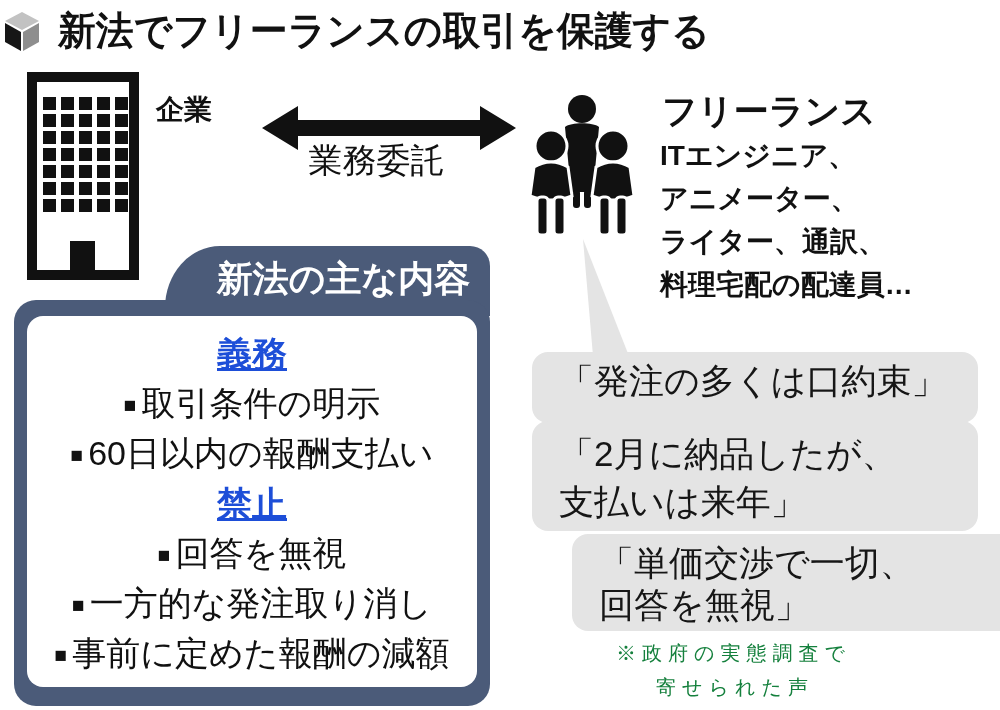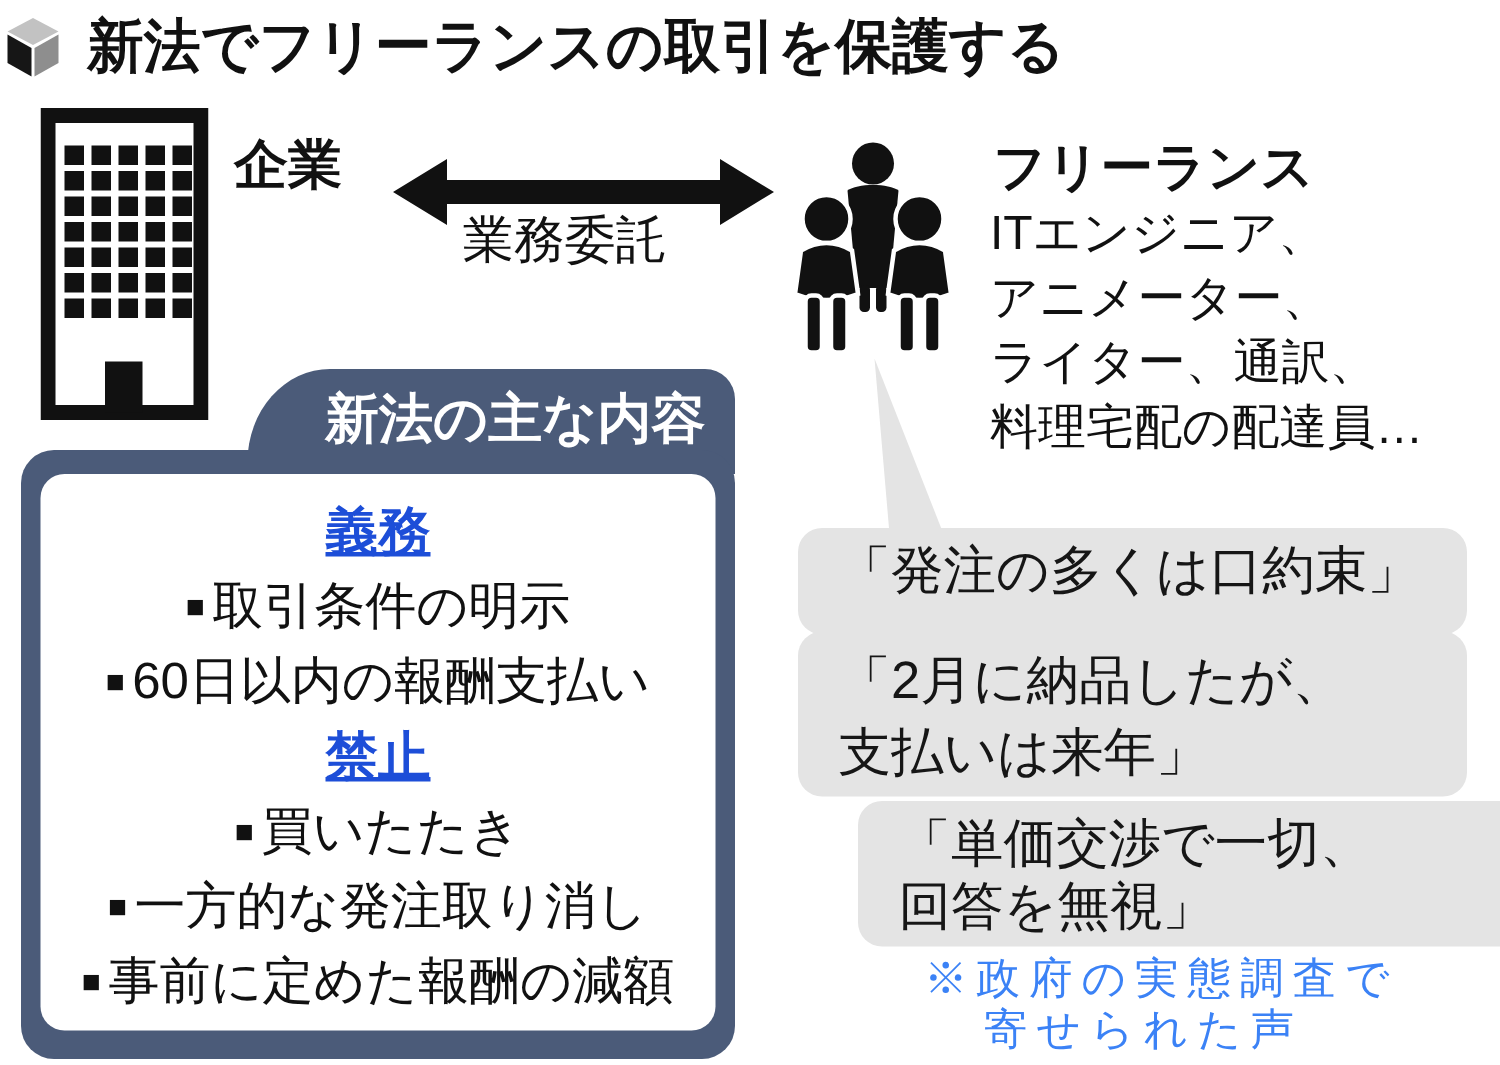--- a/index.html
+++ b/index.html
@@ -11,32 +11,32 @@
   
   .title-row { position:absolute; left:2px; top:4px; display:flex; align-items:center; gap:16px; }
   .title-row h1 {
     margin:0; font-size:39px; font-weight:bold; letter-spacing:0px;
     color:#111; white-space:nowrap; transform:scaleX(0.97); transform-origin:left;
   }
   .cube { width:40px; height:42px; flex:0 0 auto; }
   
   .building { position:absolute; left:27px; top:72px; }
   .company-label {
-    position:absolute; left:156px; top:90px; font-size:36px; font-weight:bold;
+    position:absolute; left:156px; top:90px; font-size:28px; font-weight:bold;
     line-height:39px; white-space:nowrap;
   }
   .arrow { position:absolute; left:258px; top:100px; }
   .contract-label {
     position:absolute; left:264px; top:138px; width:225px; text-align:center;
     font-size:34px; line-height:44px;
   }
   
   .people { position:absolute; left:521px; top:92px; }
   .freelance-label { position:absolute; left:662px; top:88px; font-size:35px; font-weight:bold; white-space:nowrap; }
-  .freelance-examples { position:absolute; left:660px; top:134px; font-size:32px; line-height:43px; white-space:nowrap; }
+  .freelance-examples { position:absolute; left:660px; top:134px; font-size:28px; line-height:43px; white-space:nowrap;font-weight:bold; }
   
   .law-box {
     position:absolute; left:14px; top:300px; width:476px; height:406px;
     background:#4b5b79; border-radius:22px;
   }
   .law-tab {
     position:absolute; left:165px; top:246px; width:325px; height:70px;
     background:#4b5b79;
     border-top-left-radius:55px 62px; border-top-right-radius:20px;
   }
@@ -59,21 +59,21 @@
     border-radius:16px; font-size:35px; color:#161616;
     padding-left:27px; box-sizing:border-box; white-space:nowrap;
   }
   .quote-1 { top:352px; height:71px; line-height:57px; }
   .quote-2 { top:421px; height:110px; padding-top:9px; line-height:48px; }
   .quote-3 { top:534px; height:97px; padding-top:8px; line-height:42px;margin-left:40px; }
   
   .footnote {
     position:absolute; left:616px; top:636px;
     font-family:"Liberation Serif","DejaVu Serif",serif;
-    font-size:29px; line-height:34px; letter-spacing:6px; color:#3b82f6; white-space:nowrap;
+    font-size:20px; line-height:34px; letter-spacing:6px; color:#15803d; white-space:nowrap;
   }
   .footnote .fn2 { padding-left:40px; display:block; }
 </style>
 </head>
 <body>
 
 <div class="canvas">
 
   <div class="title-row">
     <svg class="cube" viewBox="0 0 40 42">
@@ -172,21 +172,21 @@
       <span class="law-bullet">■</span>
       <span>取引条件の明示</span>
     </div>
     <div class="law-line law-item">
       <span class="law-bullet">■</span>
       <span>60日以内の報酬支払い</span>
     </div>
     <div class="law-line law-heading">禁止</div>
     <div class="law-line law-item">
       <span class="law-bullet">■</span>
-      <span>買いたたき</span>
+      <span>回答を無視</span>
     </div>
     <div class="law-line law-item">
       <span class="law-bullet">■</span>
       <span>一方的な発注取り消し</span>
     </div>
     <div class="law-line law-item">
       <span class="law-bullet">■</span>
       <span>事前に定めた報酬の減額</span>
     </div>
   </div>

